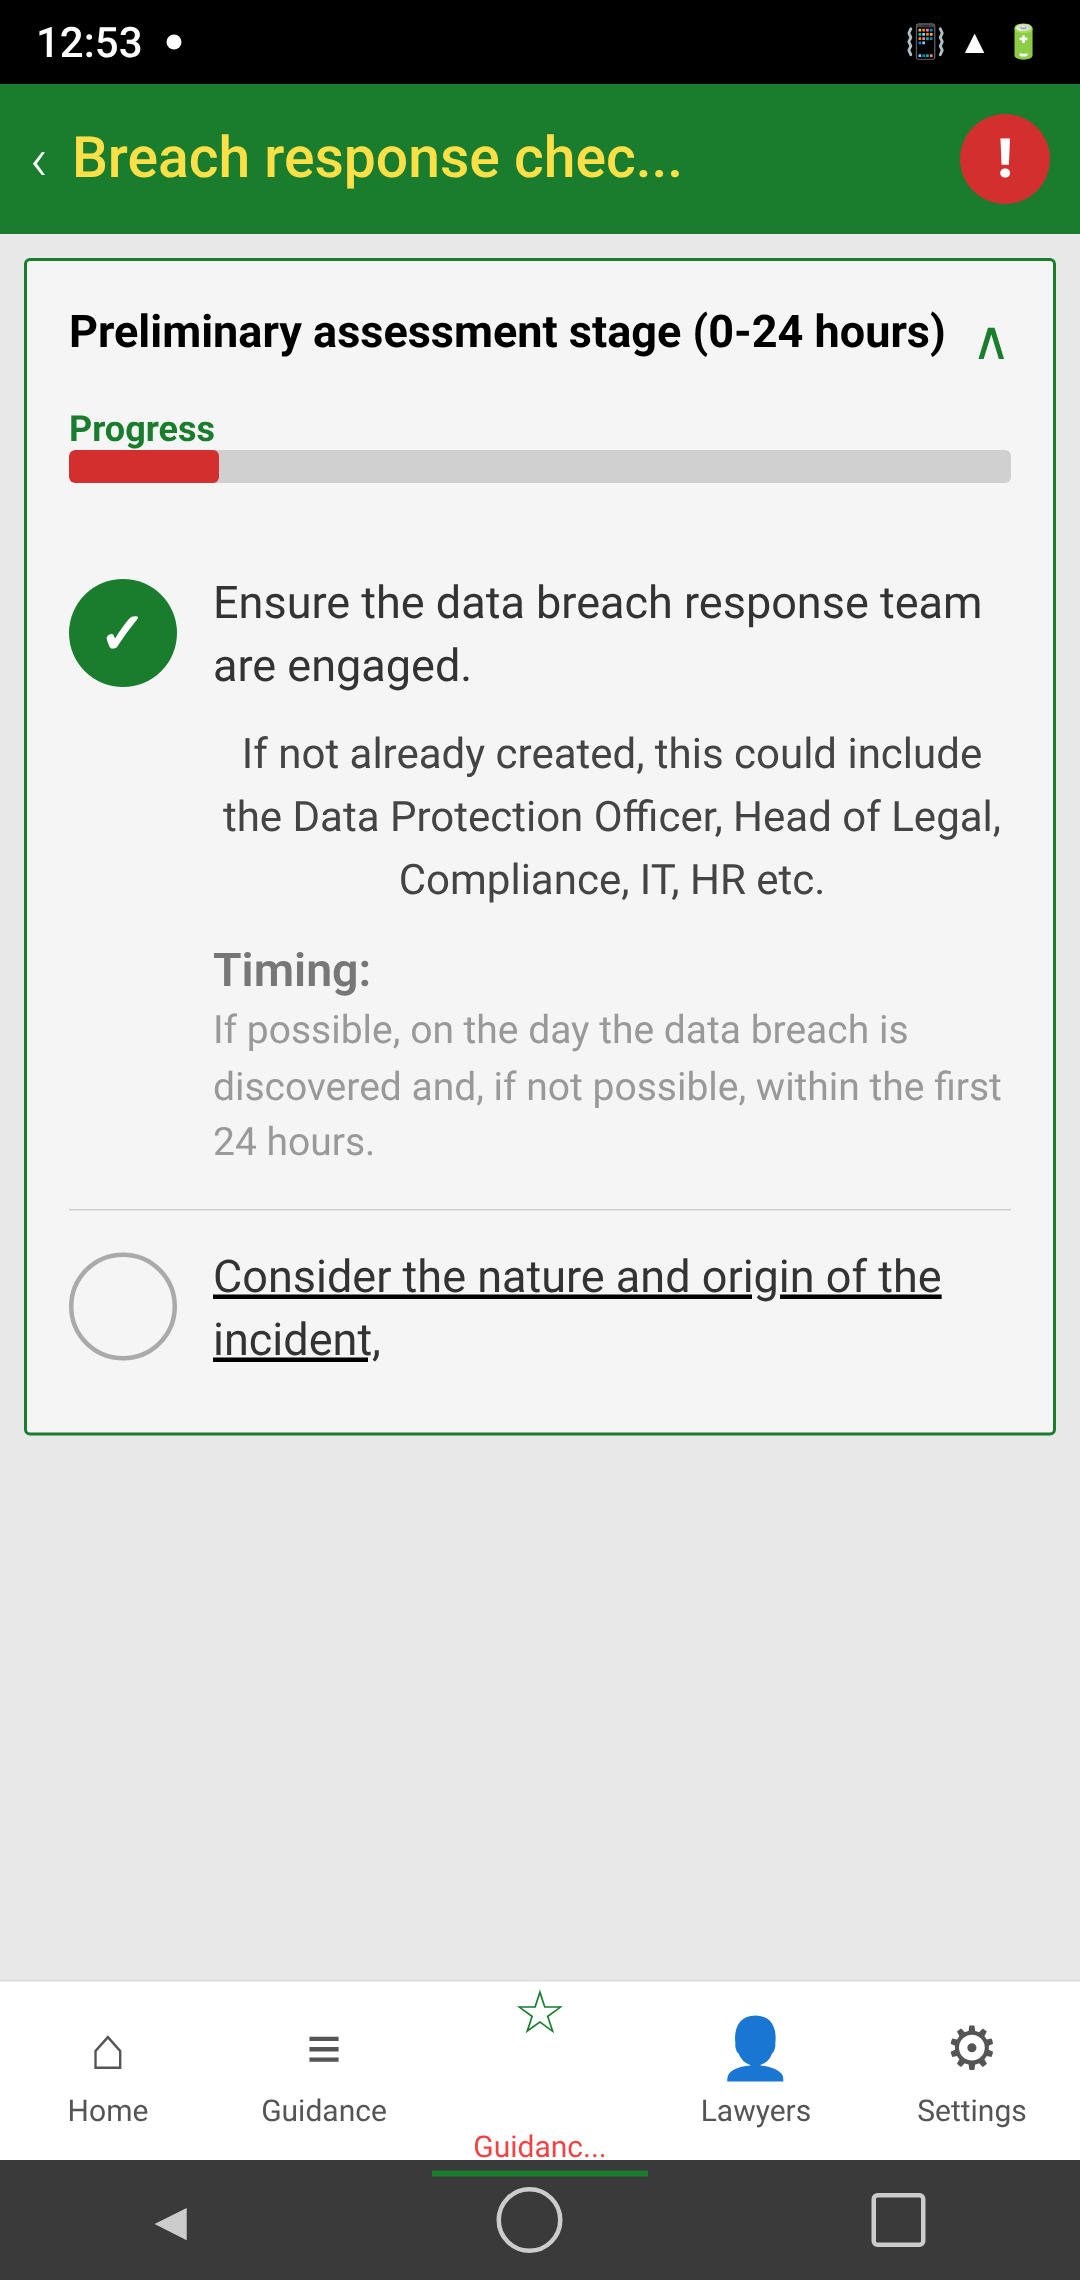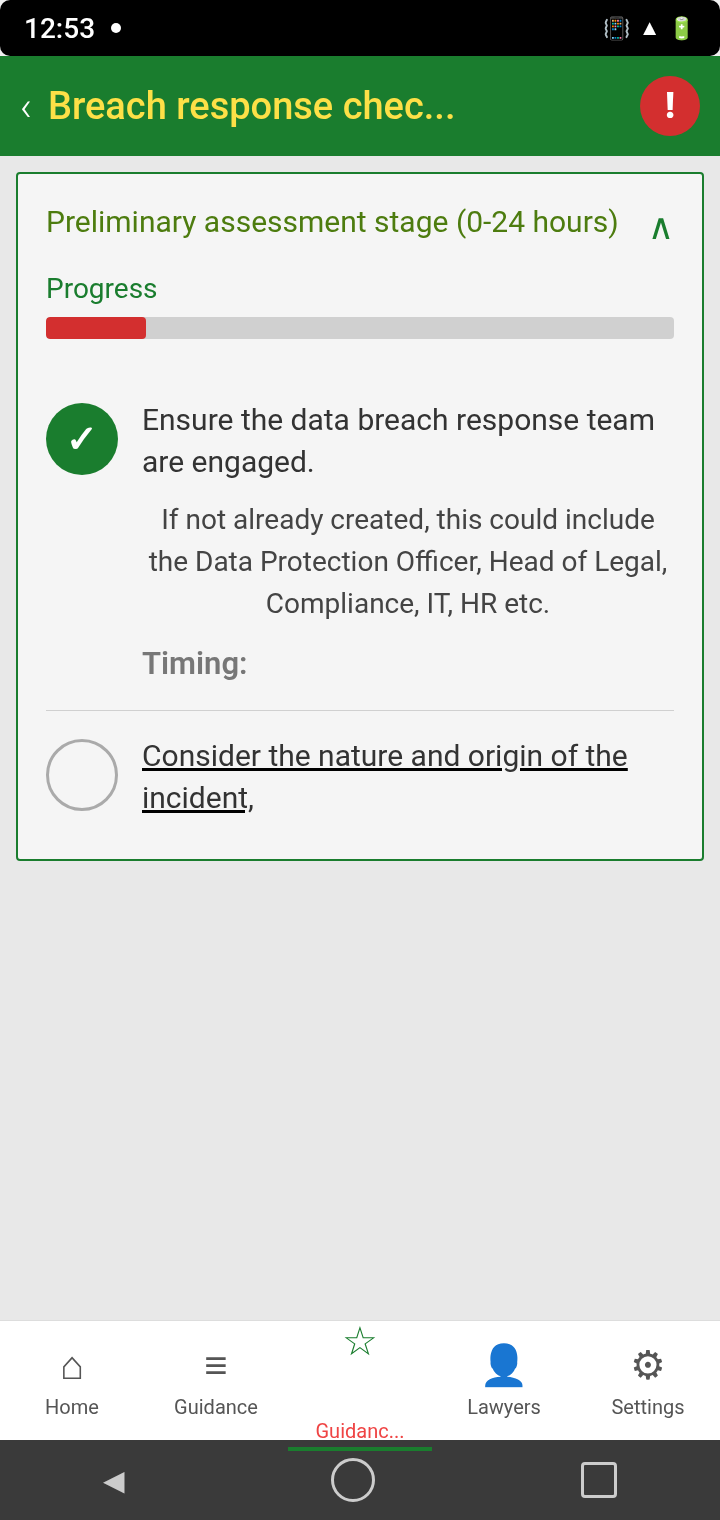--- a/index.html
+++ b/index.html
@@ -17,21 +17,20 @@
     
     .status-bar {
       background: #000;
       color: #fff;
       height: 56px;
       display: flex;
       align-items: center;
       padding: 0 24px;
       justify-content: space-between;
       flex-shrink: 0;
-      border-radius: 10px;
     }
     .status-time {
       font-size: 28px;
       font-weight: 500;
     }
     .status-dot {
       width: 10px;
       height: 10px;
       background: #fff;
       border-radius: 50%;
@@ -119,38 +118,37 @@
 
     
     .stage-header {
       display: flex;
       align-items: flex-start;
       justify-content: space-between;
       margin-bottom: 24px;
     }
     .stage-title {
       font-size: 30px;
-      font-weight: 400;
-      color: #4d7c0f;
+      font-weight: 700;
+      color: #000000;
       flex: 1;
       line-height: 1.35;
     }
     .chevron-up {
       color: #1a7d2e;
       font-size: 36px;
       margin-top: 4px;
       flex-shrink: 0;
     }
 
     
     .progress-label {
       color: #1a7d2e;
-      font-size: 28px;
-      font-weight: 400;
-      margin-bottom: 12px;
+      font-size: 24px;
+      font-weight: 700;
     }
     .progress-bar-container {
       height: 22px;
       background: #d0d0d0;
       border-radius: 4px;
       overflow: hidden;
       margin-bottom: 36px;
     }
     .progress-bar-fill {
       height: 100%;
@@ -333,20 +331,21 @@
     </div>
 
     <div class="checklist-item">
       <div class="check-circle completed">
         <span class="check-tick">✓</span>
       </div>
       <div class="item-content">
         <div class="item-title">Ensure the data breach response team are engaged.</div>
         <div class="item-description">If not already created, this could include the Data Protection Officer, Head of Legal, Compliance, IT, HR etc.</div>
         <div class="item-timing-label">Timing:</div>
+        <div class="item-timing-value">If possible, on the day the data breach is discovered and, if not possible, within the first 24 hours.</div>
       </div>
     </div>
 
     <div class="checklist-item">
       <div class="check-circle empty"></div>
       <div class="item-content">
         <div class="item-title">Consider the nature and origin of the incident,</div>
       </div>
     </div>
 

